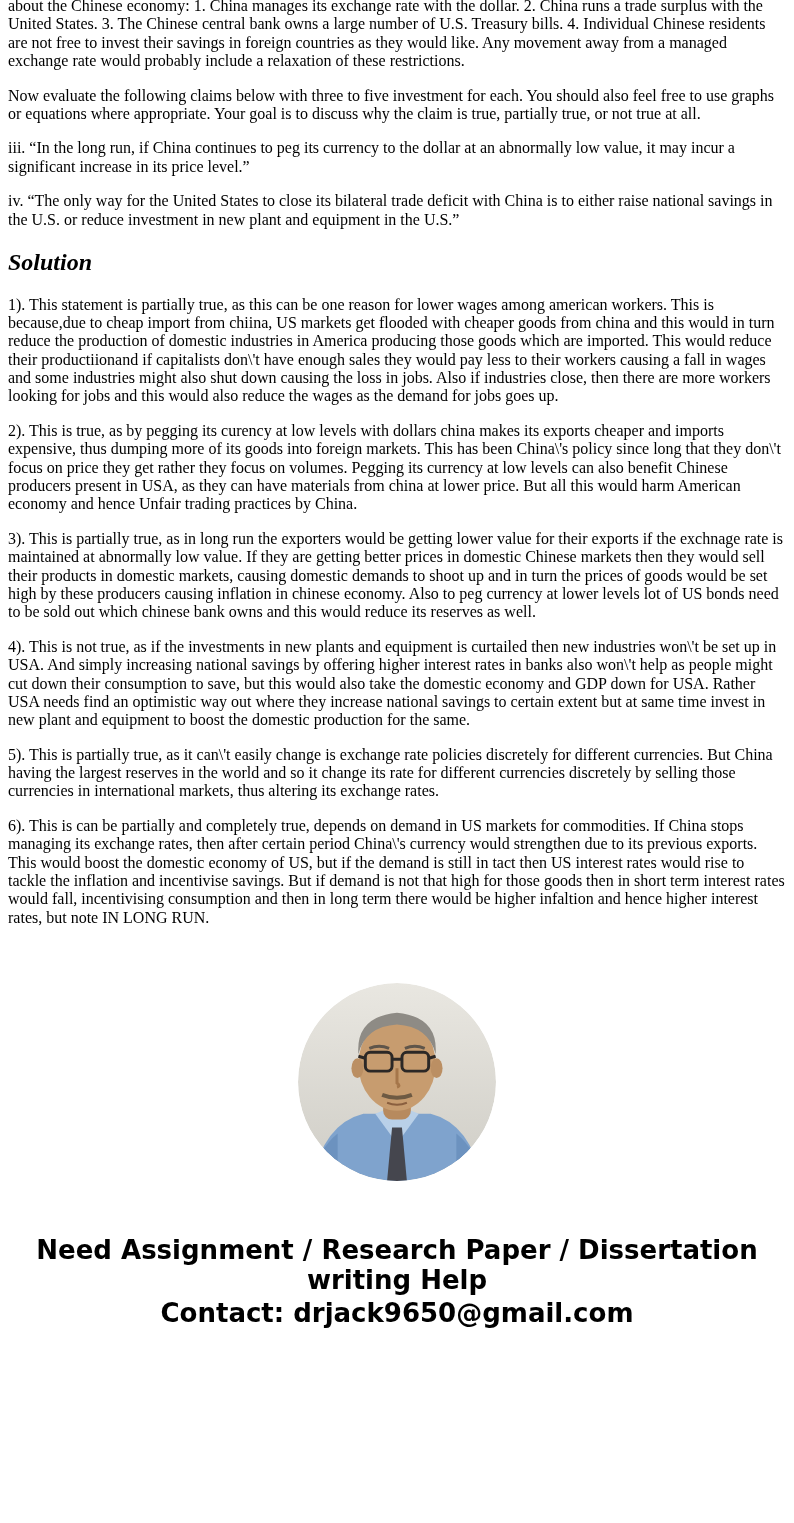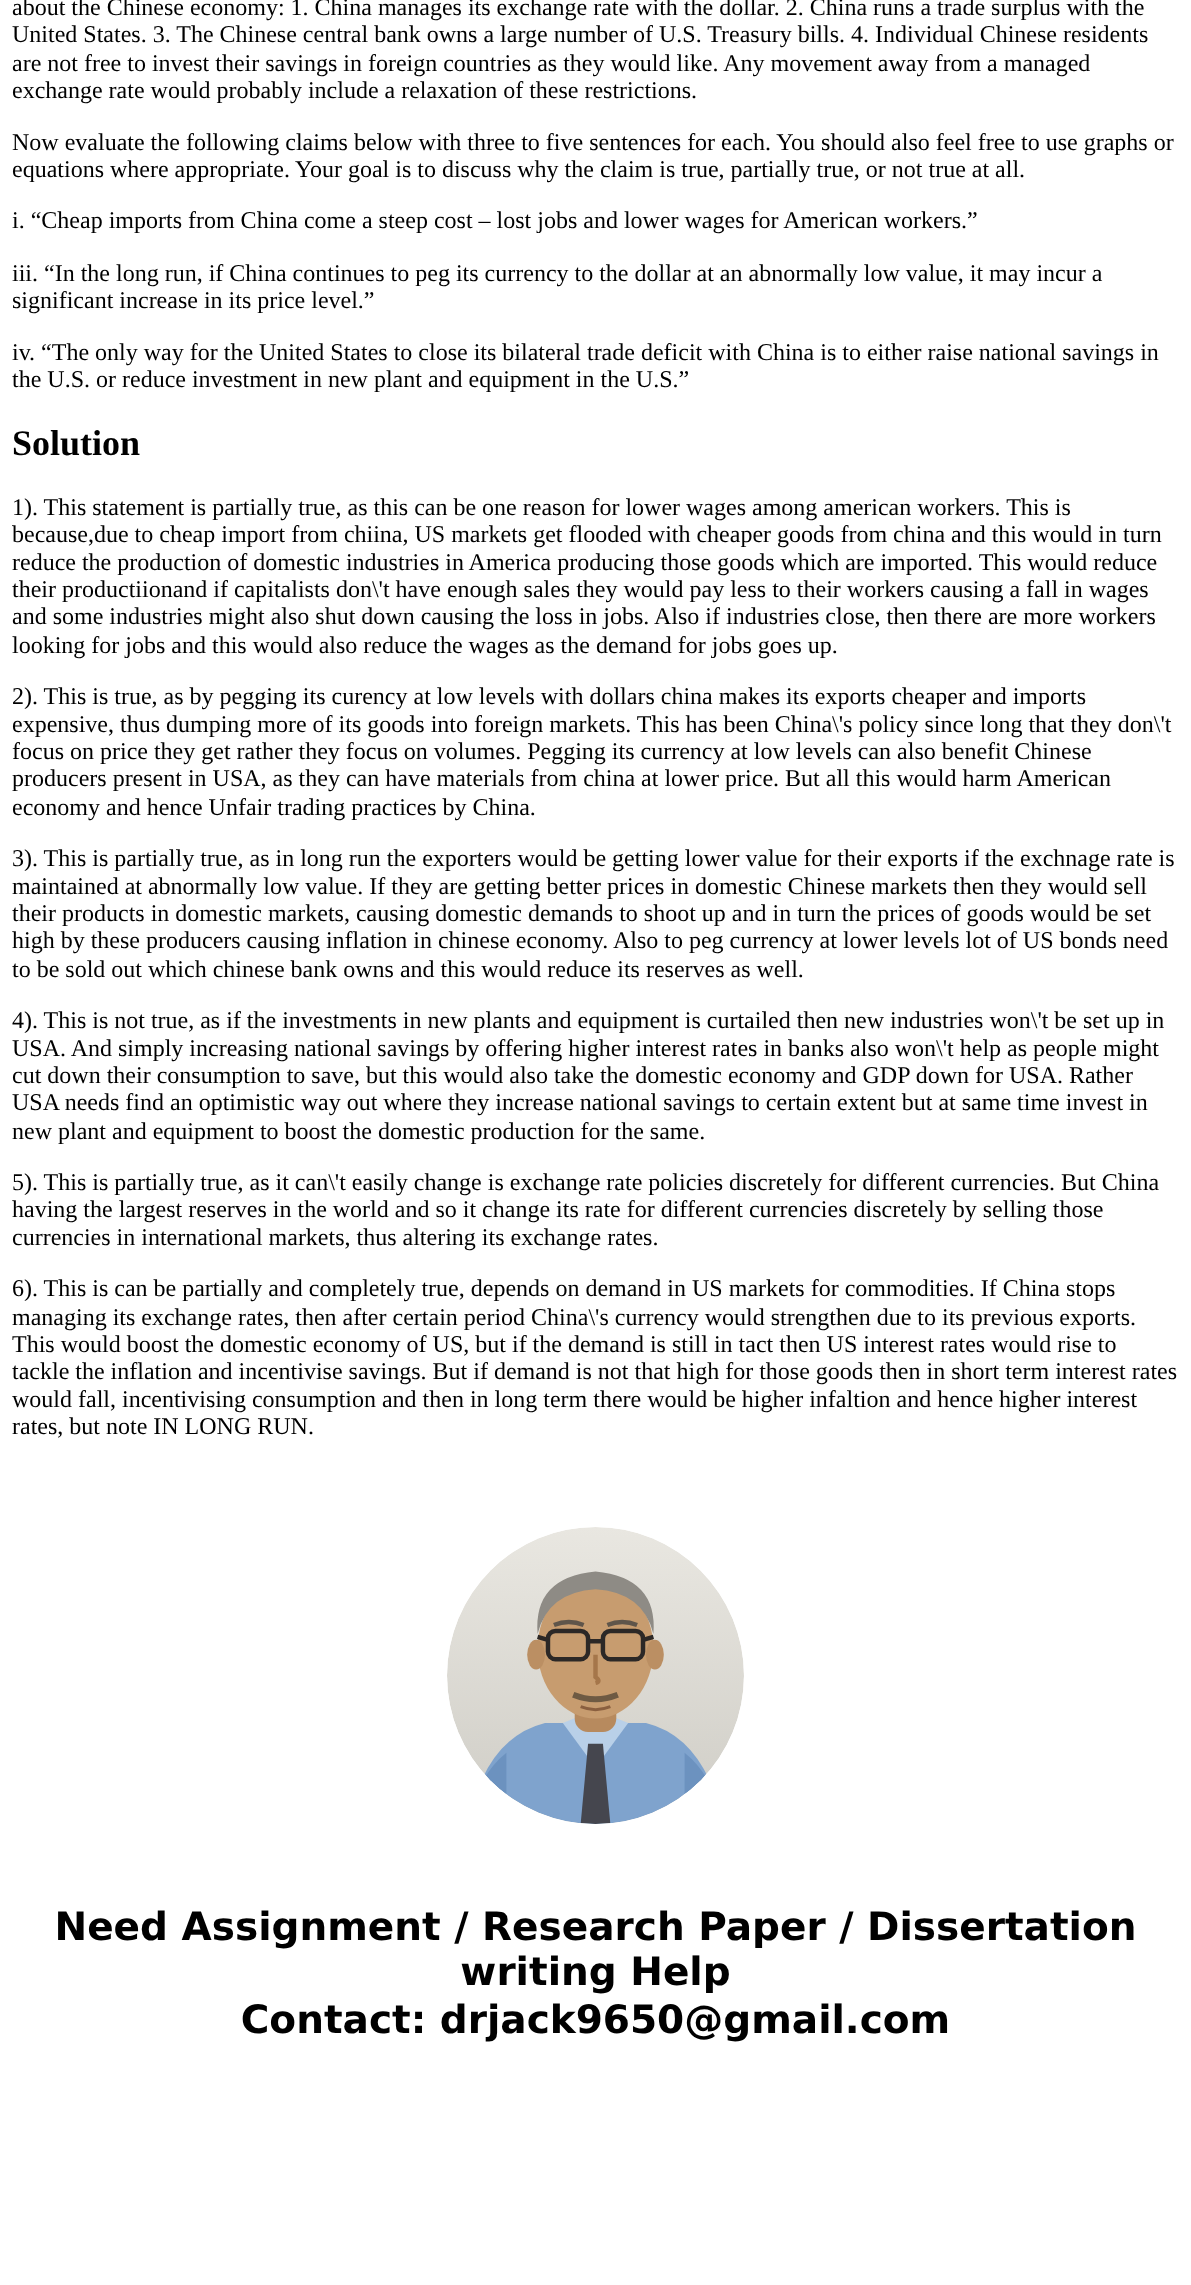--- a/index.html
+++ b/index.html
@@ -17,20 +17,21 @@
     overflow: hidden;
     background: #ffffff;
   }
   .doc p { margin: 16px 0; }
   p.cut-top { margin-top: -3px; }
   h2.solution {
     font-family: "Liberation Serif", serif;
     font-size: 24px;
     font-weight: 700;
     margin: 20px 0 19px 0;
+    font-style: italic;
   }
   .avatar-wrap {
     text-align: center;
     margin: 56px 0 0 0;
   }
   .avatar {
     display: inline-block;
     width: 198px;
     height: 198px;
     border-radius: 50%;
@@ -51,23 +52,22 @@
   .footer .help-line { max-width: 760px; margin: 0 auto; text-align: center; }
   .footer .contact-line { margin-top: 2px; }
 </style>
 </head>
 <body>
 
 <main class="doc">
 
   <p class="cut-top">about the Chinese economy: 1. China manages its exchange rate with the dollar. 2. China runs a trade surplus with the United States. 3. The Chinese central bank owns a large number of U.S. Treasury bills. 4. Individual Chinese residents are not free to invest their savings in foreign countries as they would like. Any movement away from a managed exchange rate would probably include a relaxation of these restrictions.</p>
 
-  <p>Now evaluate the following claims below with three to five sentences for each. You should also feel free to use graphs or equations where appropriate. Your goal is to discuss why the claim is true, partially true, or not true at all.</p>
+  <p>Now evaluate the following claims below with three to five investment for each. You should also feel free to use graphs or equations where appropriate. Your goal is to discuss why the claim is true, partially true, or not true at all.</p>
 
-  <p>i. “Cheap imports from China come a steep cost – lost jobs and lower wages for American workers.”</p>
   <p>iii. “In the long run, if China continues to peg its currency to the dollar at an abnormally low value, it may incur a significant increase in its price level.”</p>
   <p>iv. “The only way for the United States to close its bilateral trade deficit with China is to either raise national savings in the U.S. or reduce investment in new plant and equipment in the U.S.”</p>
 
 
   <h2 class="solution">Solution</h2>
 
   <p>1). This statement is partially true, as this can be one reason for lower wages among american workers. This is because,due to cheap import from chiina, US markets get flooded with cheaper goods from china and this would in turn reduce the production of domestic industries in America producing those goods which are imported. This would reduce their productiionand if capitalists don\'t have enough sales they would pay less to their workers causing a fall in wages and some industries might also shut down causing the loss in jobs. Also if industries close, then there are more workers looking for jobs and this would also reduce the wages as the demand for jobs goes up.</p>
   <p>2). This is true, as by pegging its curency at low levels with dollars china makes its exports cheaper and imports expensive, thus dumping more of its goods into foreign markets. This has been China\'s policy since long that they don\'t focus on price they get rather they focus on volumes. Pegging its currency at low levels can also benefit Chinese producers present in USA, as they can have materials from china at lower price. But all this would harm American economy and hence Unfair trading practices by China.</p>
   <p>3). This is partially true, as in long run the exporters would be getting lower value for their exports if the exchnage rate is maintained at abnormally low value. If they are getting better prices in domestic Chinese markets then they would sell their products in domestic markets, causing domestic demands to shoot up and in turn the prices of goods would be set high by these producers causing inflation in chinese economy. Also to peg currency at lower levels lot of US bonds need to be sold out which chinese bank owns and this would reduce its reserves as well.</p>
   <p>4). This is not true, as if the investments in new plants and equipment is curtailed then new industries won\'t be set up in USA. And simply increasing national savings by offering higher interest rates in banks also won\'t help as people might cut down their consumption to save, but this would also take the domestic economy and GDP down for USA. Rather USA needs find an optimistic way out where they increase national savings to certain extent but at same time invest in new plant and equipment to boost the domestic production for the same.</p>

